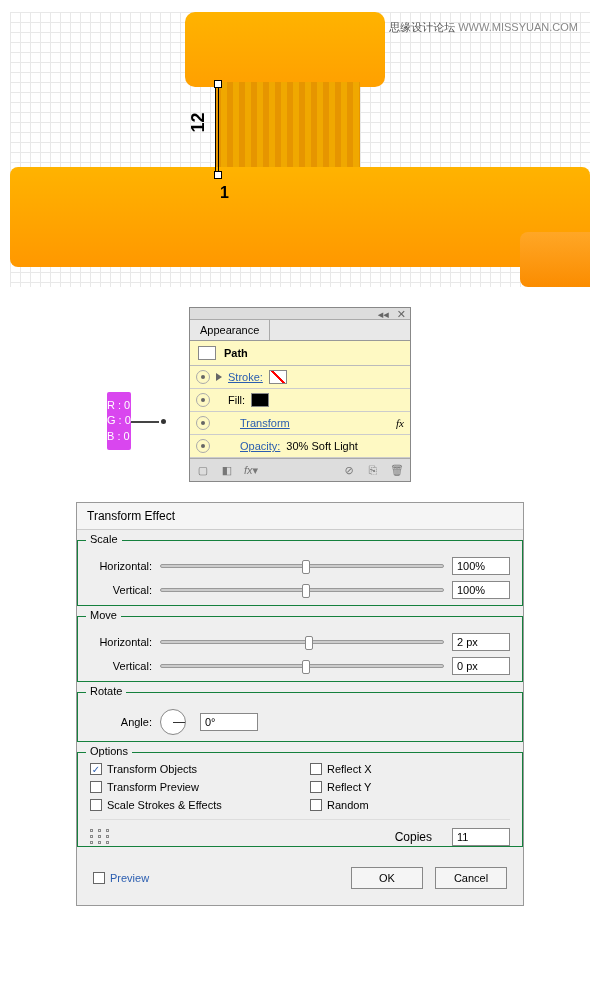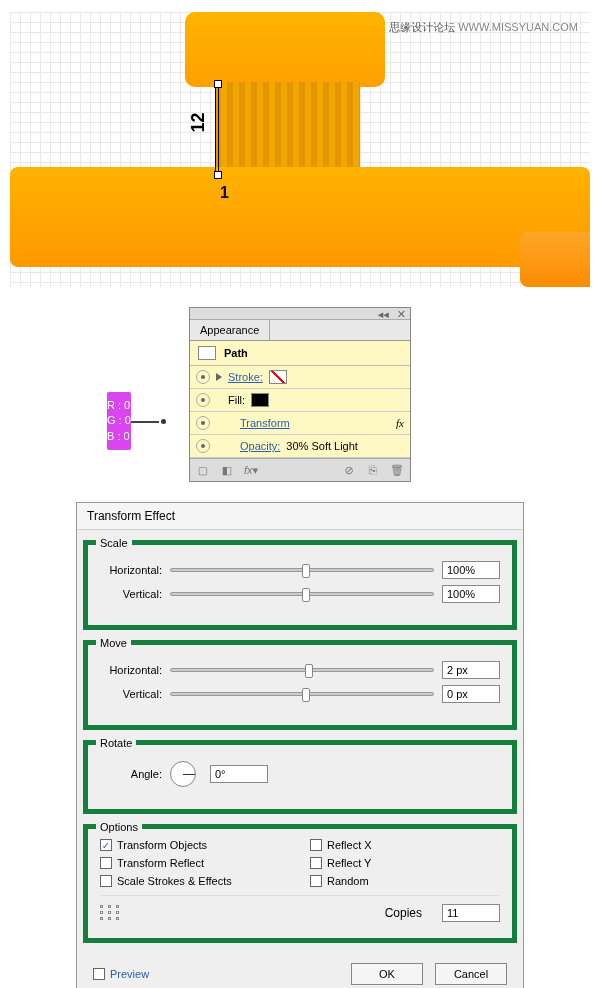--- a/index.html
+++ b/index.html
@@ -35,21 +35,21 @@
 .panel-foot { display: flex; align-items: center; padding: 4px 6px; gap: 10px; background: #ddd; border-top: 1px solid #aaa; color: #777; }
 .foot-icon { width: 14px; height: 14px; display: flex; align-items: center; justify-content: center; font-size: 11px; }
 .panel-foot .right { margin-left: auto; display: flex; gap: 10px; }
 
 .rgb-box { position: absolute; left: -82px; top: 85px; background: #d946ef; color: #fff; padding: 6px 0; font-size: 11px; border-radius: 2px; line-height: 1.4; }
 .rgb-box::after { content: ""; position: absolute; right: -28px; top: 50%; width: 28px; height: 2px; background: #444; }
 .rgb-dot { position: absolute; right: -37px; top: 50%; margin-top: -4px; width: 9px; height: 9px; background: #333; border: 2px solid #fff; border-radius: 50%; }
 
 .dialog { width: 448px; margin: 20px auto 0; background: #efefef; border: 1px solid #999; font-size: 12px; padding-bottom: 12px; }
 .dlg-title { padding: 6px 10px; background: #f5f5f5; border-bottom: 1px solid #ccc; font-size: 12px; }
-.fieldset { margin: 10px 6px; border: 5px solid #15803d; padding: 10px 12px 16px; position: relative; }
+.fieldset { margin: 10px 0; border: 1px solid #15803d; padding: 10px 12px 0; position: relative; }
 .legend { position: absolute; top: -8px; left: 8px; background: #efefef; padding: 0 4px; font-size: 11px; }
 .frow { display: flex; align-items: center; margin: 6px 0; gap: 8px; }
 .flabel { width: 62px; text-align: right; font-size: 11px; }
 .slider { flex: 1; height: 4px; background: #ccc; position: relative; border: 1px solid #999; border-radius: 2px; }
 .thumb { position: absolute; top: -5px; width: 8px; height: 14px; background: #fff; border: 1px solid #888; border-radius: 2px; }
 .inp { width: 58px; height: 18px; border: 1px solid #888; background: #fff; padding: 0 4px; font-size: 11px; }
 .angle-dial { width: 26px; height: 26px; border: 1px solid #888; border-radius: 50%; background: #fff; position: relative; margin-right: 6px; }
 .angle-dial::after { content: ""; position: absolute; top: 50%; left: 50%; width: 12px; height: 1px; background: #333; }
 .opts { display: grid; grid-template-columns: 1fr 1fr; gap: 6px 20px; }
 .chk { display: flex; align-items: center; gap: 5px; font-size: 11px; }
@@ -190,21 +190,21 @@
       <label class="chk">
           <span class="box">✓</span>
           <span>Transform Objects</span>
         </label>
       <label class="chk">
           <span class="box"></span>
           <span>Reflect X</span>
         </label>
       <label class="chk">
           <span class="box"></span>
-          <span>Transform Reflect</span>
+          <span>Transform Preview</span>
         </label>
       <label class="chk">
           <span class="box"></span>
           <span>Reflect Y</span>
         </label>
       <label class="chk">
           <span class="box"></span>
           <span>Scale Strokes &amp; Effects</span>
         </label>
       <label class="chk">

